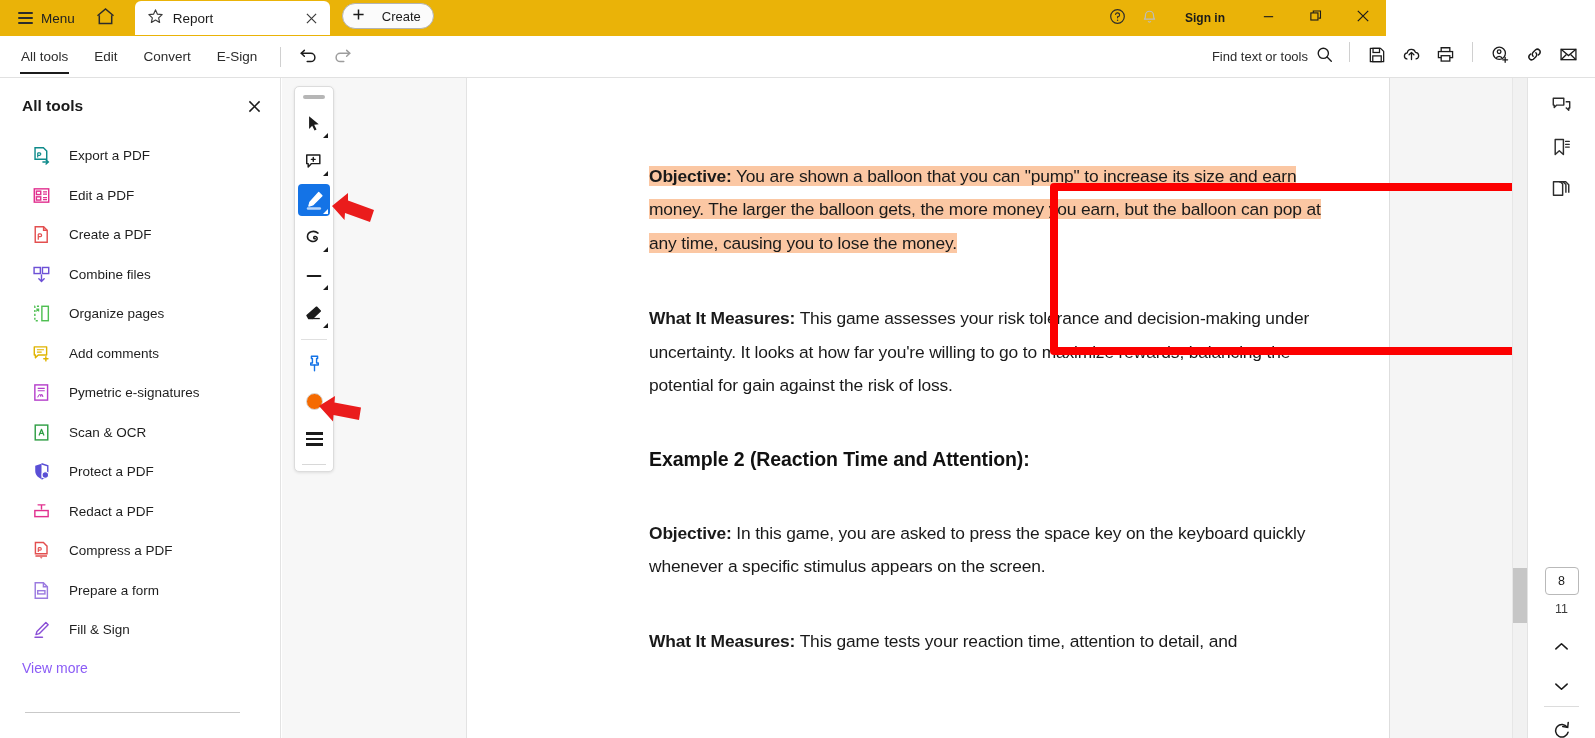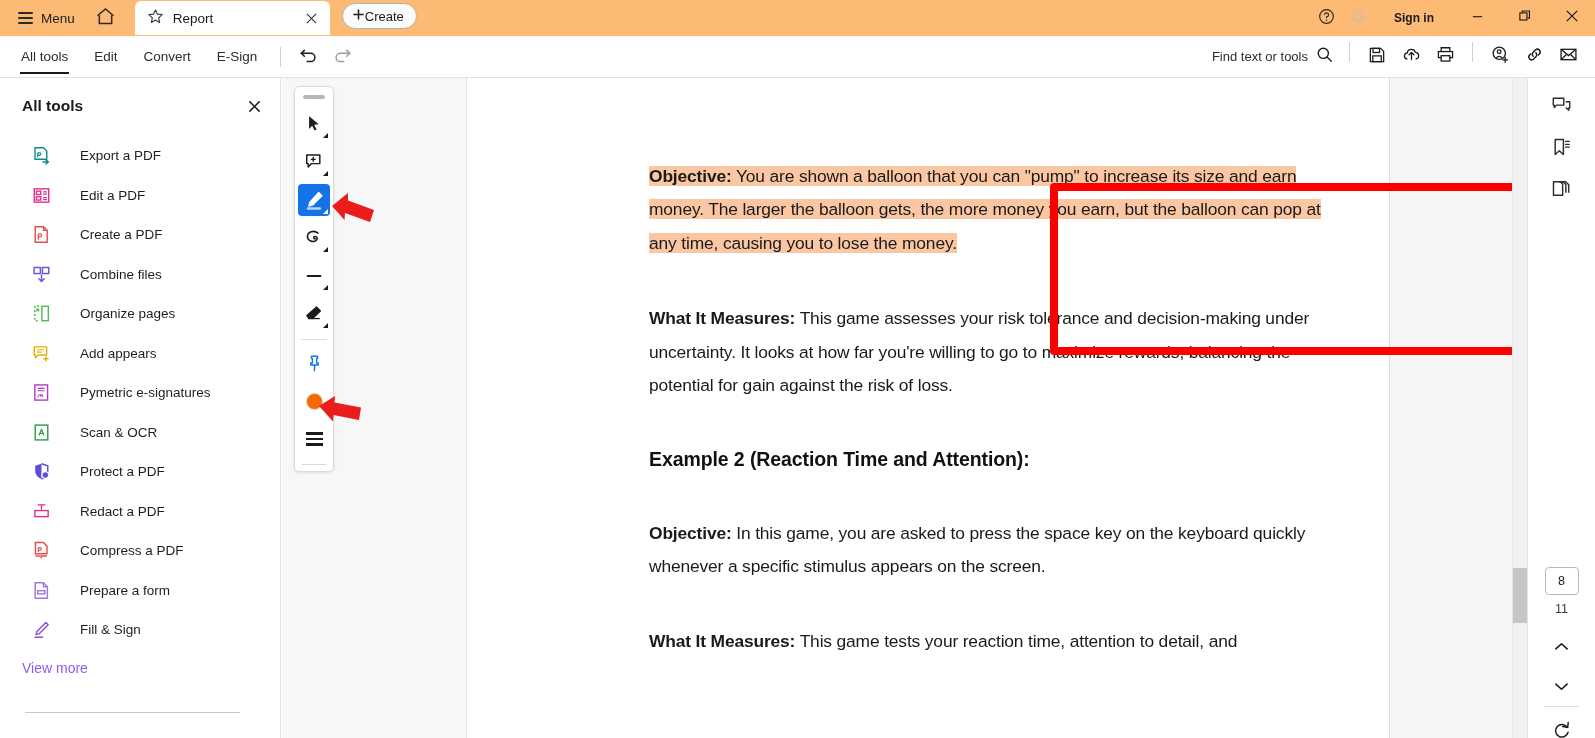--- a/index.html
+++ b/index.html
@@ -6,22 +6,22 @@
   html, body {
     width: 1595px; height: 738px;
     font-family: "Liberation Sans", sans-serif;
     background: #ffffff;
     overflow: hidden;
   }
   #app { position: relative; width: 1595px; height: 738px; }
 
   
   .titlebar {
-    position: absolute; top: 0; left: 0; width: 1595px; height: 36px;
-    background: #fdba74;
+    position: absolute; top: 0; left: 0; width: 1386px; height: 36px;
+    background: #eab308;
     display: flex; align-items: flex-end;
   }
   .tb-left { display: flex; align-items: center; height: 36px; padding-left: 10px; gap: 2px; }
   .hamburger-btn {
     display: flex; align-items: center; gap: 8px;
     height: 28px; padding: 0 8px; cursor: pointer; border-radius: 3px;
   }
   .ham-lines { display: flex; flex-direction: column; gap: 3px; }
   .ham-lines i { display: block; width: 15px; height: 1.7px; background: #2c2c2c; border-radius: 1px; }
   .menu-label { font-size: 13.5px; color: #222; }
@@ -39,21 +39,21 @@
   .tab-title { font-size: 13.5px; color: #1b1b1b; flex: 1; white-space: nowrap; overflow: hidden; }
   .tab-close {
     width: 20px; height: 20px; display: flex; align-items: center; justify-content: center;
     font-size: 14px; color: #3b3b3b; cursor: pointer; border-radius: 3px; line-height: 1;
   }
 
   .create-btn {
     margin-left: 10px; margin-bottom: 4px;
     height: 26px; padding: 0 12px 0 9px;
     border: 1px solid #b3b3b3; border-radius: 13px; background: #fbfbfb;
-    display: flex; align-items: center; gap: 0; cursor: pointer;
+    display: flex; align-items: center; gap: 17px; cursor: pointer;
     font-size: 13px; color: #1b1b1b; text-align: center;
   }
 
   .tb-right {
     margin-left: auto; display: flex; align-items: center; height: 36px; padding-right: 0px;
   }
   .tb-icon-btn {
     width: 32px; height: 30px; display: flex; align-items: center; justify-content: center;
     cursor: pointer; border-radius: 3px;
   }
@@ -104,21 +104,21 @@
     display: flex; align-items: center; justify-content: space-between;
     padding: 16px 14px 8px 22px;
   }
   .lp-title { font-size: 15.5px; font-weight: bold; color: #1b1b1b; }
   .lp-close {
     width: 24px; height: 24px; display: flex; align-items: center; justify-content: center;
     cursor: pointer; border-radius: 3px; color: #2c2c2c; font-size: 14px;
   }
   .tool-list { margin-top: 10px; }
   .tool-item {
-    display: flex; align-items: center; gap: 29px;
+    display: flex; align-items: center; gap: 18px;
     height: 39.5px; padding-left: 32px; cursor: pointer;
   }
   .tool-ico { width: 19px; height: 19px; flex: 0 0 19px; display: block; }
   .tool-label { font-size: 13.5px; color: #1e1e1e; }
   .view-more {
     font-size: 14px; color: #8b5cf6; cursor: pointer;
     padding: 10px 0 0 22px; display: inline-block;
   }
   .lp-bottom-divider {
     position: absolute; left: 25px; right: 40px; bottom: 25px;
@@ -474,21 +474,21 @@
       </div>
 
       <div class="tool-item">
         <span class="tool-ico">
           <svg viewBox="0 0 20 20" fill="none" stroke="#e0b400" stroke-width="1.5">
             <path d="M2.4 3 H15.4 V11.6 H6.6 L3.6 14.6 V11.6 H2.4 Z" stroke-linejoin="round"></path>
             <path d="M5.2 6 h7.4 M5.2 8.6 h5" stroke-width="1.2"></path>
             <path d="M14.6 13.4 v4.4 M12.4 15.6 h4.4" stroke-linecap="round"></path>
           </svg>
         </span>
-        <span class="tool-label">Add appears</span>
+        <span class="tool-label">Add comments</span>
       </div>
 
       <div class="tool-item">
         <span class="tool-ico">
           <svg viewBox="0 0 20 20" fill="none" stroke="#b53fcb" stroke-width="1.5">
             <rect x="3" y="2" width="13.4" height="16"></rect>
             <path d="M6 5.6 h7.4 M6 8.2 h7.4" stroke-width="1.2"></path>
             <path d="M6.2 14.6 c1.6-3.4 3-3.4 3 0 c0-3 1.4-3 2.2-.4" stroke-width="1.2" stroke-linecap="round"></path>
           </svg>
         </span>

